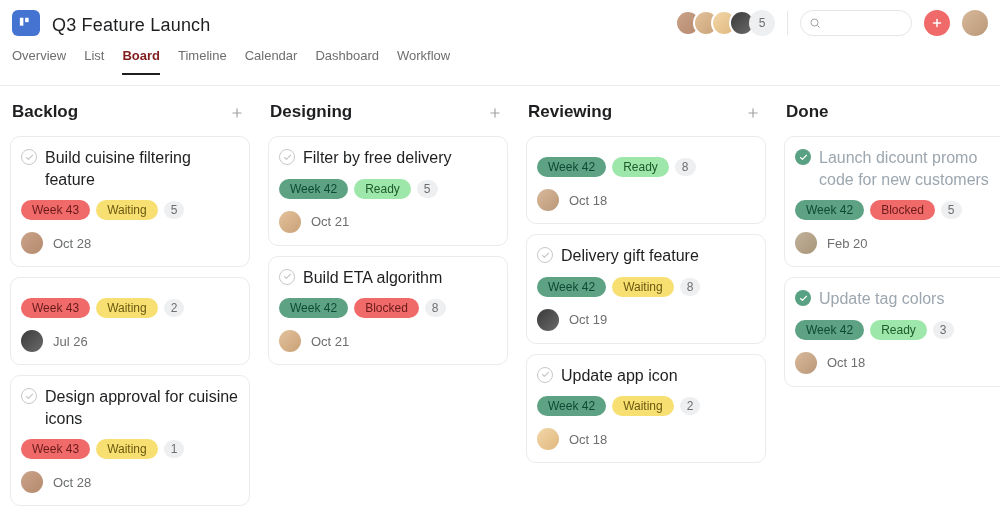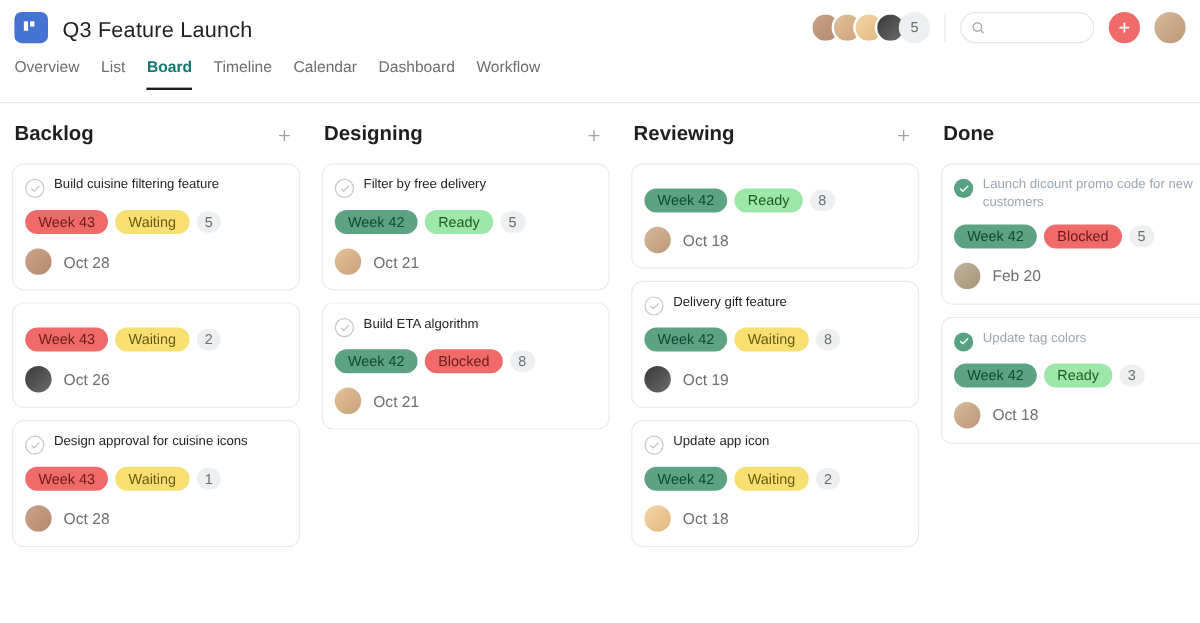--- a/index.html
+++ b/index.html
@@ -21,40 +21,40 @@
   .search-box { position:relative; width:112px; height:26px; background:#fff; border:1px solid #e4e6e8; border-radius:13px; display:flex; align-items:center; padding-left:26px; }
   .search-box svg { position:absolute; left:8px; width:12px; height:12px; color:#a2a0a2; }
   .search-box input { border:none; outline:none; width:100%; font-size:12px; background:transparent; }
   .add-btn { width:26px; height:26px; border-radius:50%; background:#f06a6a; display:flex; align-items:center; justify-content:center; cursor:pointer; }
   .add-btn svg { width:12px; height:12px; stroke:#fff; }
   .own-av { width:26px; height:26px; border-radius:50%; background:#e4e6e8; }
 
   
   .tabs { display:flex; gap:18px; padding:6px 12px 10px 12px; border-bottom:1px solid #edeae9; }
   .tab { font-size:13px; color:#6d6e6f; padding:6px 0 10px 0; cursor:pointer; border-bottom:2px solid transparent; }
-  .tab.active { color:#0f766e; font-weight:600; border-bottom-color:#1e1f21; }
+  .tab.active { color:#7f1d1d; font-weight:600; border-bottom-color:#1e1f21; }
 
   
   .board { display:flex; gap:18px; padding:16px 10px 0 10px; height:calc(100% - 80px); overflow:hidden; }
   .column { flex:0 0 240px; display:flex; flex-direction:column; }
   .column:last-child { flex:0 0 234px; }
 
   .col-head { display:flex; align-items:flex-start; justify-content:space-between; margin-bottom:12px; padding:0 2px; }
   .col-title { font-size:17px; font-weight:600; }
   .col-add { width:22px; height:22px; display:flex; align-items:center; justify-content:center; color:#a2a0a2; cursor:pointer; }
   .col-add svg { width:14px; height:14px; stroke:#a2a0a2; }
 
   .card { background:#fff; border:1px solid #edeae9; border-radius:10px; padding:10px 10px 12px 10px; margin-bottom:10px; box-shadow:0 0 0 rgba(0,0,0,0); }
   .card.completed .task-title { color:#9ca6af; }
   .task-line { display:flex; align-items:flex-start; gap:8px; }
   .check { width:16px; height:16px; border-radius:50%; border:1.5px solid #c8c8c8; flex:0 0 auto; margin-top:2px; display:flex; align-items:center; justify-content:center;}
   .check.done { border:none; background:#58a182; }
   .check svg { width:9px; height:9px; stroke:#c8c8c8; }
   .check.done svg { stroke:#fff; }
-  .task-title { font-size:11px; line-height:1.35; color:#1e1f21; }
+  .task-title { font-size:16px; line-height:1.35; color:#1e1f21; }
 
   .tags { display:flex; gap:6px; align-items:center; margin-top:10px; flex-wrap:wrap; }
   .pill { font-size:12px; padding:3px 11px; border-radius:11px; font-weight:500; }
   .count-pill { background:#edeff1; color:#6d6e6f; min-width:20px; text-align:center; border-radius:10px; font-size:12px; padding:2px 7px; }
 
   .meta { display:flex; align-items:center; gap:10px; margin-top:12px; }
   .avatar { width:22px; height:22px; border-radius:50%; background:#dadada; }
   .date { font-size:13px; color:#6d6e6f; }
 
   .av-c1 { background:linear-gradient(135deg,#caa38a,#b58a6d); }
@@ -143,21 +143,21 @@
         </div>
       </div>
       <div class="card">
         <div class="tags">
           <span class="pill" style="background: rgb(240, 106, 106); color: rgb(107, 26, 26);">Week 43</span>
           <span class="pill" style="background: rgb(248, 223, 114); color: rgb(106, 90, 16);">Waiting</span>
           <span class="count-pill">2</span>
         </div>
         <div class="meta">
           <div class="avatar av-c2"></div>
-          <div class="date">Oct 26</div>
+          <div class="date">Jul 26</div>
         </div>
       </div>
       <div class="card">
         <div class="task-line">
           <div class="check">
             <svg viewBox="0 0 24 24" fill="none" stroke-width="3" stroke-linecap="round" stroke-linejoin="round">
               <polyline points="20 6 9 17 4 12"></polyline>
             </svg>
           </div>
           <div class="task-title">Design approval for cuisine icons</div>

